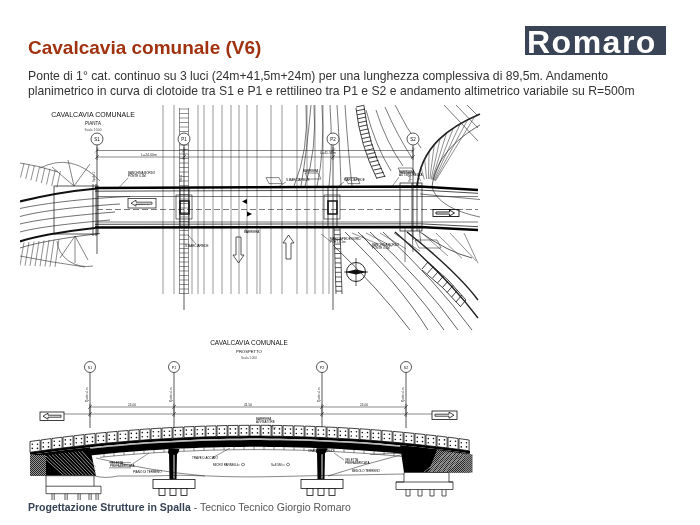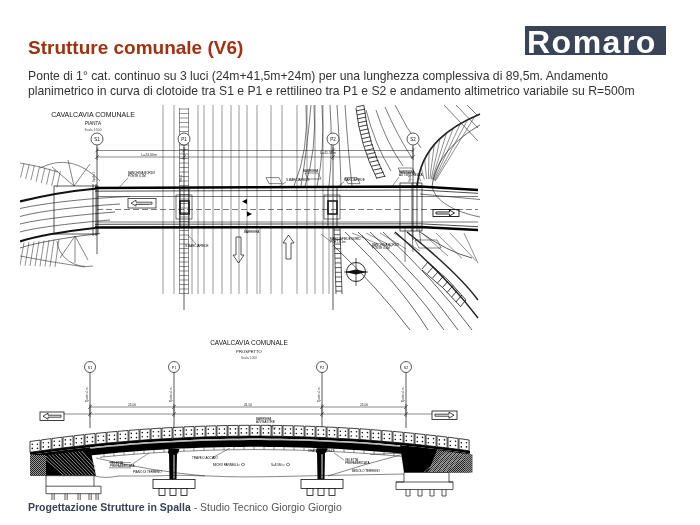--- a/index.html
+++ b/index.html
@@ -5,21 +5,21 @@
 html,body { margin:0; padding:0; }
 body { width:700px; height:525px; background:#ffffff; font-family:"Liberation Sans", sans-serif; position:relative; overflow:hidden; }
 </style>
 </head>
 <body>
 
 <div style="position:absolute; left:525px; top:26px; width:141px; height:29px; background:#3a4457;">
   <div style="color:#fff; font-weight:bold; font-size:32px; line-height:33px; padding-left:2px; letter-spacing:1.5px;">Romaro</div>
 </div>
 
-<div style="position:absolute; left:28px; top:37px; color:#a0320f; font-size:19px; font-weight:bold;">Strutture comunale (V6)</div>
+<div style="position:absolute; left:28px; top:37px; color:#a0320f; font-size:19px; font-weight:bold;">Cavalcavia comunale (V6)</div>
 
 <div style="position:absolute; left:28px; top:69px; width:680px; color:#333; font-size:12.2px; line-height:15px;">Ponte di 1° cat. continuo su 3 luci (24m+41,5m+24m) per una lunghezza complessiva di 89,5m. Andamento<br>planimetrico in curva di clotoide tra S1 e P1 e rettilineo tra P1 e S2 e andamento altimetrico variabile su R=500m</div>
 
 <svg style="position:absolute; left:0; top:0;" width="700" height="525" viewBox="0 0 700 525">
 <defs>
 <clipPath id="planclip">
         <rect x="20" y="103" width="461" height="228"></rect>
       </clipPath>
 <pattern id="dith" width="2" height="2" patternUnits="userSpaceOnUse">
         <rect width="2" height="2" fill="#999"></rect>
@@ -874,13 +874,13 @@
       <path d="M131,465 l18,-12"></path>
       <path d="M212,458 l18,-10"></path>
       <path d="M344,460 l-10,-7"></path>
       <path d="M330,451 l-10,-6"></path>
       <path d="M237,465 l3,0"></path>
       <path d="M282,465 l3,0"></path>
     </g>
 <path d="M241,464.5 l2,-1.5 2,1.5 -2,1.5 z M286,464.5 l2,-1.5 2,1.5 -2,1.5 z" fill="none" stroke="#111" stroke-width="0.5"></path>
 </svg>
 
-<div style="position:absolute; left:28px; top:501px; font-size:10.5px;"><span style="color:#364356; font-weight:bold;">Progettazione Strutture in Spalla</span><span style="color:#555;"> - Studio Tecnico Giorgio Giorgio</span></div>
+<div style="position:absolute; left:28px; top:501px; font-size:10.5px;"><span style="color:#364356; font-weight:bold;">Progettazione Strutture in Spalla</span><span style="color:#555;"> - Tecnico Tecnico Giorgio Romaro</span></div>
 
 </body></html>

